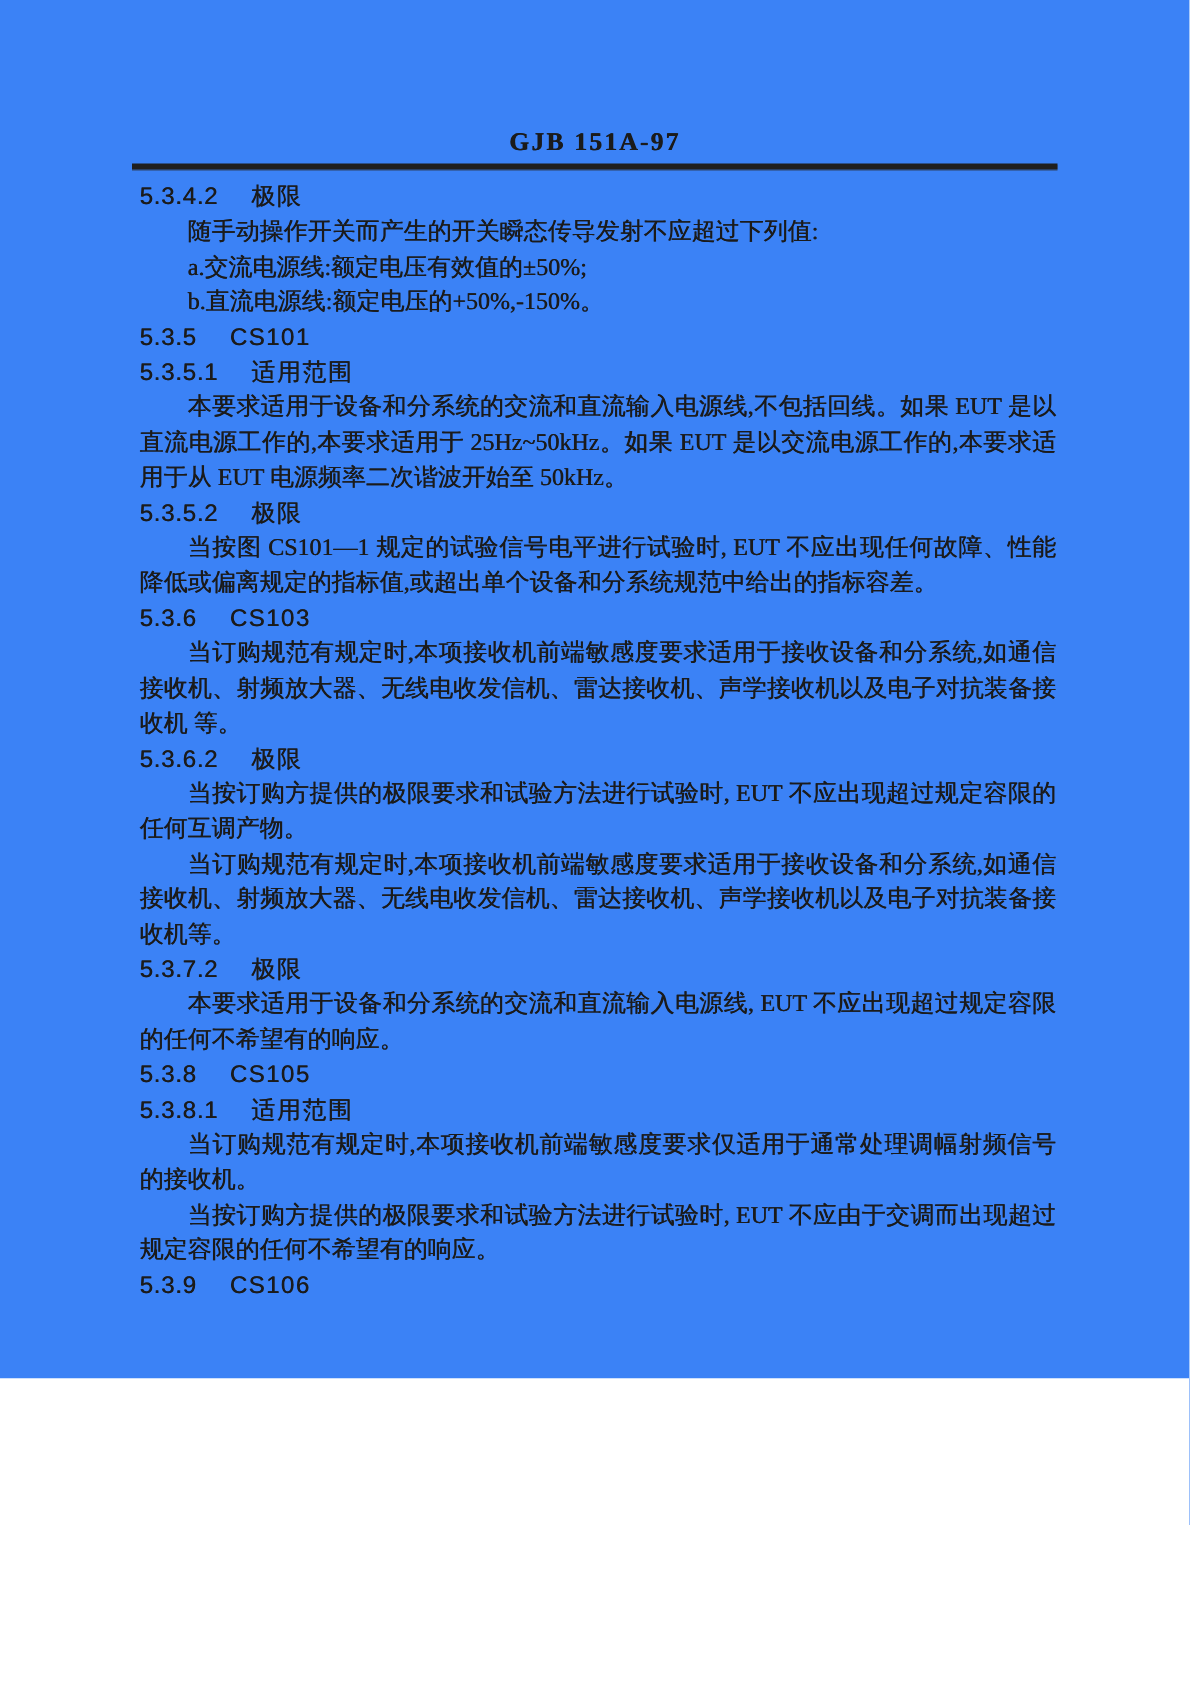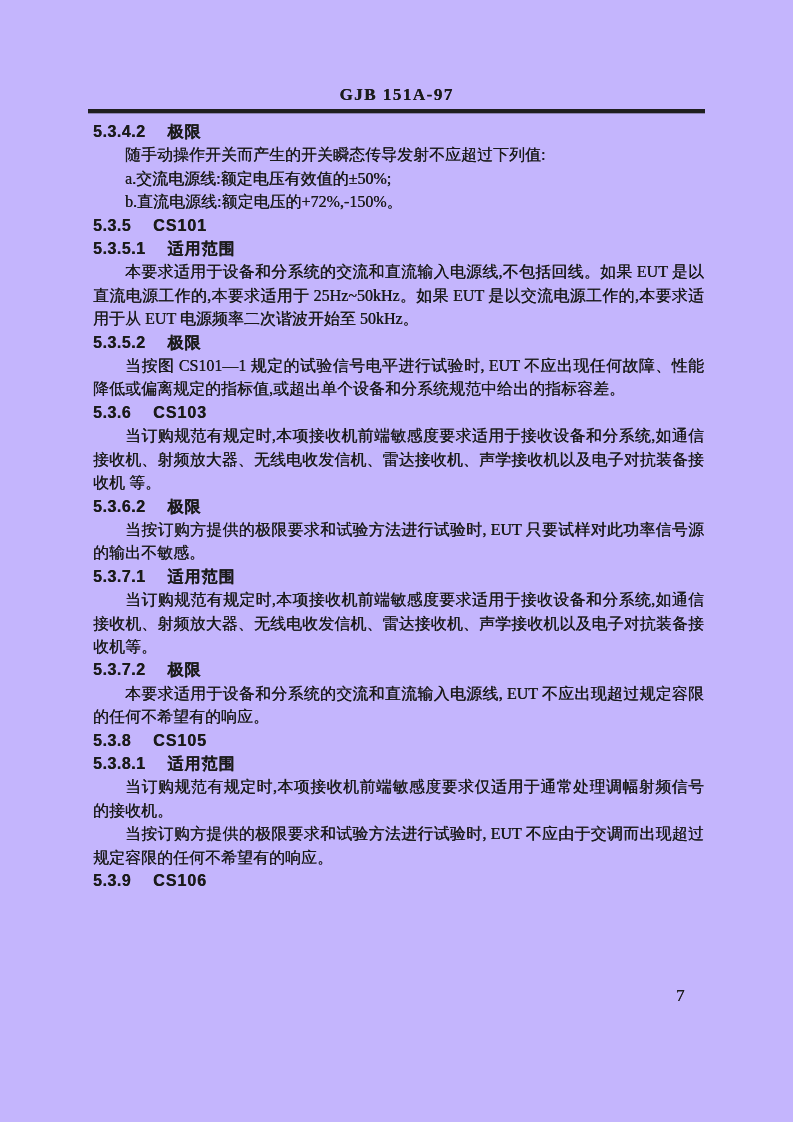--- a/index.html
+++ b/index.html
@@ -3,22 +3,22 @@
 <meta charset="utf-8">
 <style>
   html, body {
     margin: 0;
     padding: 0;
     background: #ffffff;
   }
   .page {
     position: relative;
     width: 793px;
-    height: 1122px;
-    background: #c4b5fd;
+    height: 919px;
+    background: #3b82f6;
     overflow: hidden;
     color: #1b1b1b;
     font-family: "Liberation Serif", "DejaVu Serif", serif;
   }
   .header-title {
     position: absolute;
     top: 85px;
     left: 0;
     width: 100%;
     text-align: center;
@@ -42,21 +42,21 @@
     top: 120px;
     left: 93px;
     width: 611px;
     font-size: 16px;
     line-height: 23.4px;
     text-align: justify;
     text-shadow: 0.35px 0 0 currentColor;
   }
   .heading {
     font-family: "Liberation Sans", "DejaVu Sans", sans-serif;
-    font-weight: bold;
+    font-weight: normal;
     text-align: left;
     letter-spacing: 0.5px;
   }
   .heading .title {
     margin-left: 22px;
     letter-spacing: 1px;
   }
   .para {
     text-indent: 2em;
   }
@@ -75,31 +75,30 @@
 </head>
 <body>
 
 <div class="page">
   <div class="header-title">GJB 151A-97</div>
   <div class="header-rule"></div>
   <div class="content" id="doc-content">
       <div class="heading"><span class="num">5.3.4.2</span><span class="title">极限</span></div>
       <div class="para">随手动操作开关而产生的开关瞬态传导发射不应超过下列值:</div>
       <div class="item">a.交流电源线:额定电压有效值的±50%;</div>
-      <div class="item">b.直流电源线:额定电压的+72%,-150%。</div>
+      <div class="item">b.直流电源线:额定电压的+50%,-150%。</div>
       <div class="heading"><span class="num">5.3.5</span><span class="title">CS101</span></div>
       <div class="heading"><span class="num">5.3.5.1</span><span class="title">适用范围</span></div>
       <div class="para">本要求适用于设备和分系统的交流和直流输入电源线,不包括回线。如果 EUT 是以直流电源工作的,本要求适用于 25Hz~50kHz。如果 EUT 是以交流电源工作的,本要求适用于从 EUT 电源频率二次谐波开始至 50kHz。</div>
       <div class="heading"><span class="num">5.3.5.2</span><span class="title">极限</span></div>
       <div class="para">当按图 CS101—1 规定的试验信号电平进行试验时, EUT 不应出现任何故障、性能降低或偏离规定的指标值,或超出单个设备和分系统规范中给出的指标容差。</div>
       <div class="heading"><span class="num">5.3.6</span><span class="title">CS103</span></div>
       <div class="para">当订购规范有规定时,本项接收机前端敏感度要求适用于接收设备和分系统,如通信接收机、射频放大器、无线电收发信机、雷达接收机、声学接收机以及电子对抗装备接收机 等。</div>
       <div class="heading"><span class="num">5.3.6.2</span><span class="title">极限</span></div>
-      <div class="para">当按订购方提供的极限要求和试验方法进行试验时, EUT 只要试样对此功率信号源的输出不敏感。</div>
-      <div class="heading"><span class="num">5.3.7.1</span><span class="title">适用范围</span></div>
+      <div class="para">当按订购方提供的极限要求和试验方法进行试验时, EUT 不应出现超过规定容限的任何互调产物。</div>
       <div class="para">当订购规范有规定时,本项接收机前端敏感度要求适用于接收设备和分系统,如通信接收机、射频放大器、无线电收发信机、雷达接收机、声学接收机以及电子对抗装备接收机等。</div>
       <div class="heading"><span class="num">5.3.7.2</span><span class="title">极限</span></div>
       <div class="para">本要求适用于设备和分系统的交流和直流输入电源线, EUT 不应出现超过规定容限的任何不希望有的响应。</div>
       <div class="heading"><span class="num">5.3.8</span><span class="title">CS105</span></div>
       <div class="heading"><span class="num">5.3.8.1</span><span class="title">适用范围</span></div>
       <div class="para">当订购规范有规定时,本项接收机前端敏感度要求仅适用于通常处理调幅射频信号的接收机。</div>
       <div class="para">当按订购方提供的极限要求和试验方法进行试验时, EUT 不应由于交调而出现超过规定容限的任何不希望有的响应。</div>
       <div class="heading"><span class="num">5.3.9</span><span class="title">CS106</span></div>
     </div>
   <div class="page-number">7</div>

